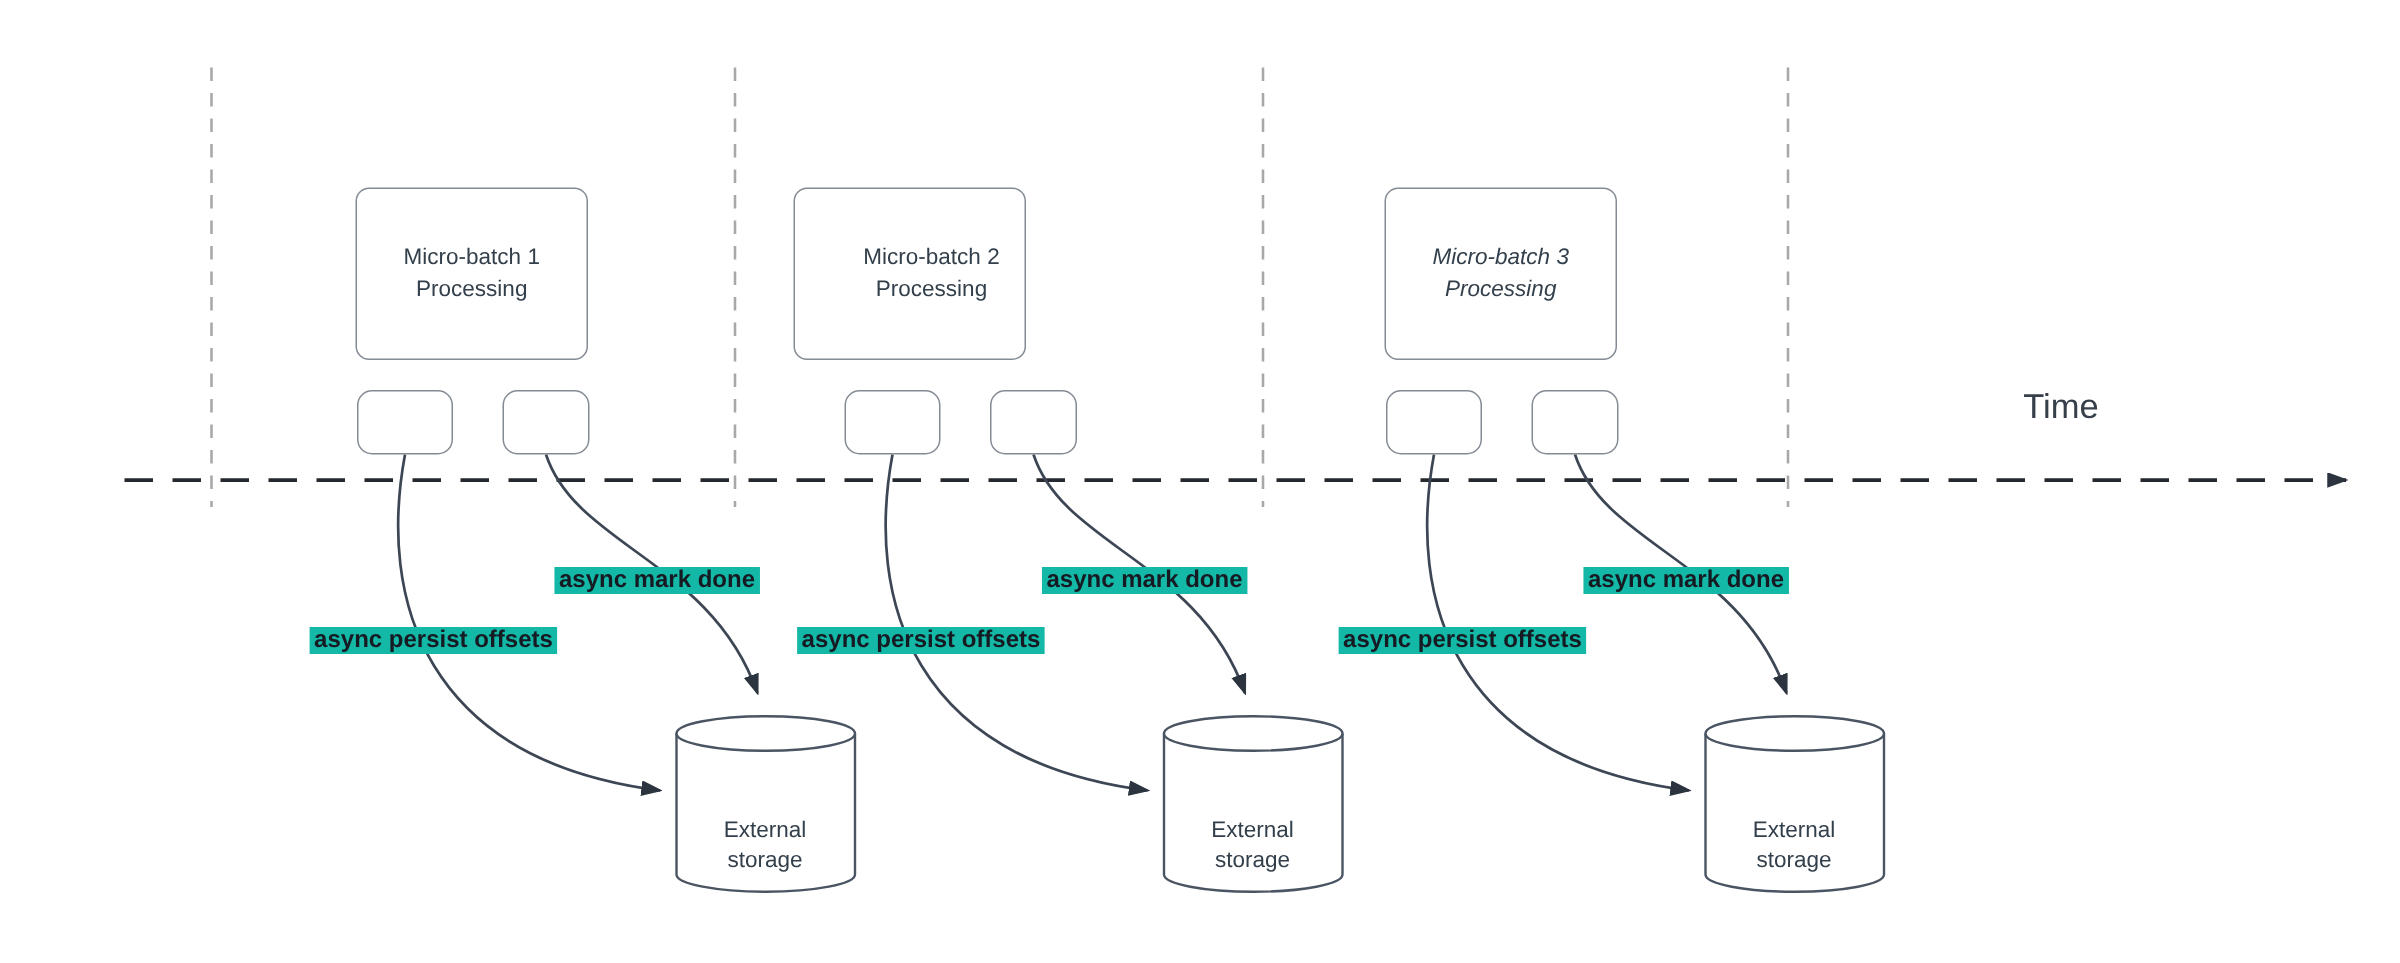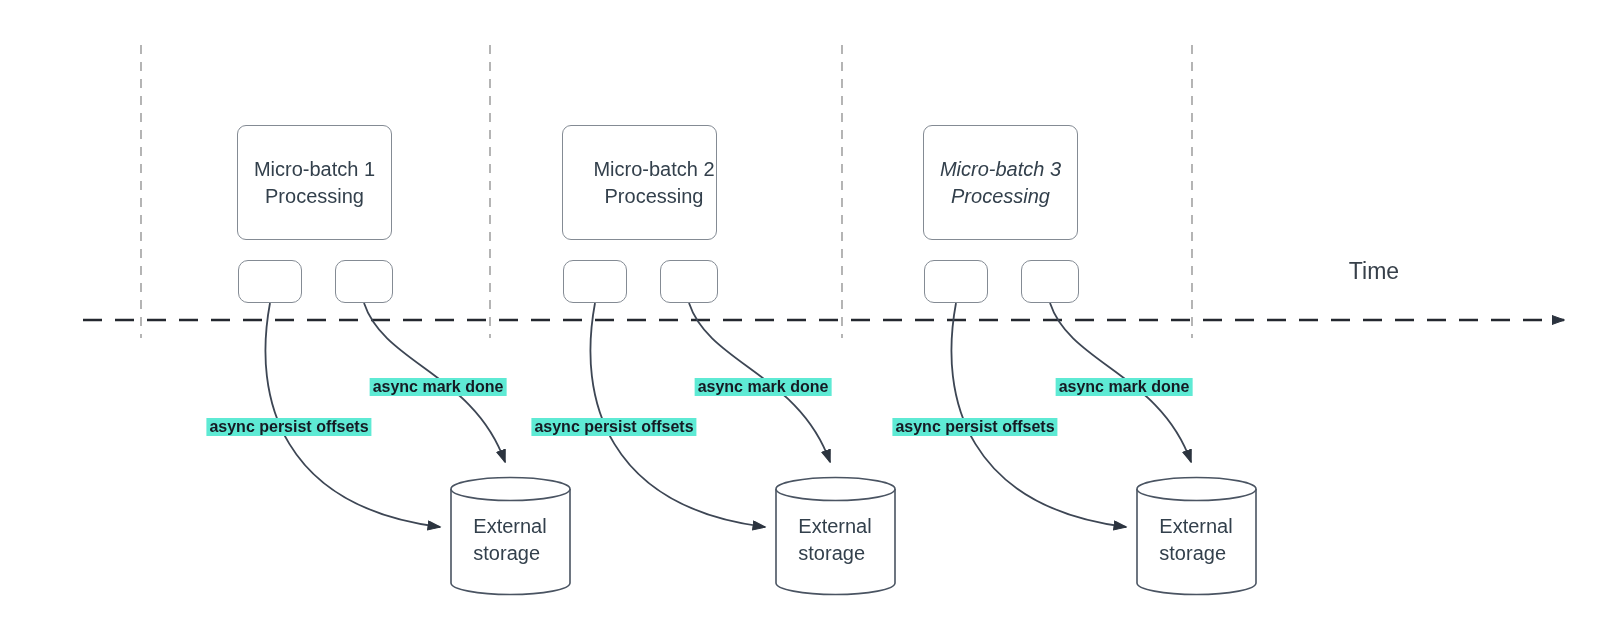--- a/index.html
+++ b/index.html
@@ -22,55 +22,57 @@
     position: absolute;
     width: 155px;
     height: 115px;
     background: #ffffff;
     border: 1.5px solid #848b94;
     border-radius: 9px;
     display: flex;
     align-items: center;
     justify-content: center;
     text-align: center;
-    font-size: 20px;
+    font-size: 15px;
     line-height: 1.35;
     color: #33404c;
     white-space: pre-line;
     z-index: 2;
   }
   .mini-box {
     position: absolute;
     height: 43px;
     background: #ffffff;
     border: 1.5px solid #848b94;
     border-radius: 10px;
     z-index: 2;
   }
   .mini-a { width: 64px; }
   .mini-b { width: 58px; }
   .curve-label {
     position: absolute;
     transform: translate(-50%, -50%);
-    background: #5eead4;
+    background: #14b8a6;
     padding: 0 3px;
     font-size: 16px;
     font-weight: 700;
     color: #151a23;
     white-space: nowrap;
     z-index: 3;
   }
   .storage-label {
     position: absolute;
     transform: translate(-50%, -50%);
-    font-size: 20px;
+    text-align: center;
+    font-size: 15px;
     line-height: 1.35;
     color: #33404c;
     white-space: pre-line;
     z-index: 3;
+    margin-top: 24px;
   }
   .time-label {
     position: absolute;
     transform: translate(-50%, -50%);
     font-size: 23px;
     color: #37404a;
     z-index: 2;
   }
 </style>
 </head>
@@ -114,21 +116,21 @@
 
   <div class="proc-box" style="left:237px; top:125px;">Micro-batch 1
 Processing</div>
   <div class="mini-box mini-a" style="left:238px; top:260px;"></div>
   <div class="mini-box mini-b" style="left:335px; top:260px;"></div>
   <div class="curve-label" style="left:289px; top:427px;">async persist offsets</div>
   <div class="curve-label" style="left:438px; top:387px;">async mark done</div>
   <div class="storage-label" style="left:510px; top:540px;">External
 storage</div>
 
-  <div class="proc-box" style="left:562px; top:125px;padding-left:29px;">Micro-batch 2
+  <div class="proc-box" style="left:529px; top:125px;padding-left:29px;">Micro-batch 2
 Processing</div>
   <div class="mini-box mini-a" style="left:563px; top:260px;"></div>
   <div class="mini-box mini-b" style="left:660px; top:260px;"></div>
   <div class="curve-label" style="left:614px; top:427px;">async persist offsets</div>
   <div class="curve-label" style="left:763px; top:387px;">async mark done</div>
   <div class="storage-label" style="left:835px; top:540px;">External
 storage</div>
 
   <div class="proc-box" style="left:923px; top:125px;font-style:italic;">Micro-batch 3
 Processing</div>

